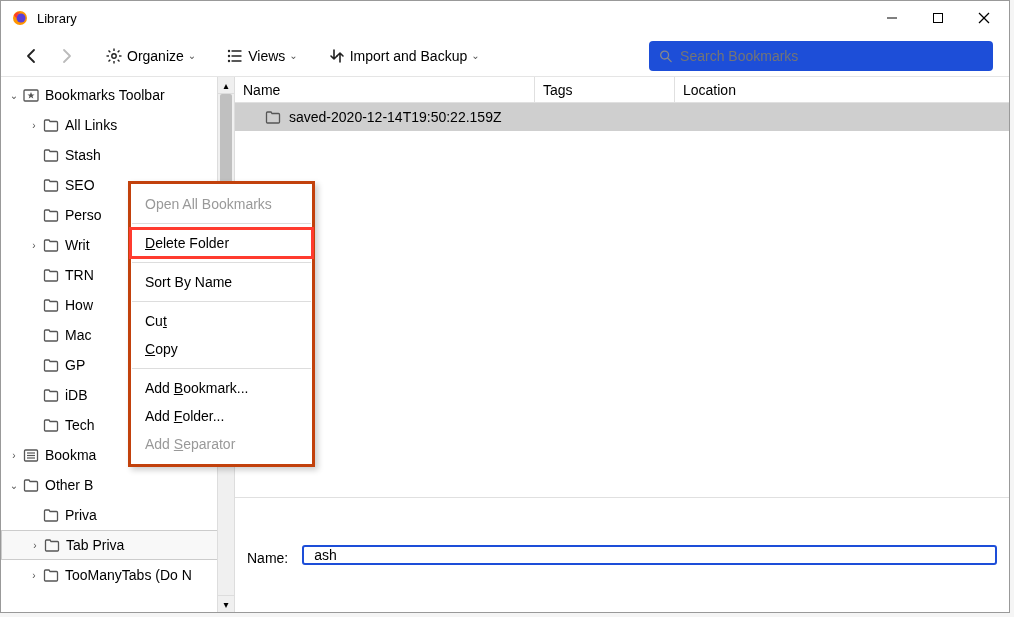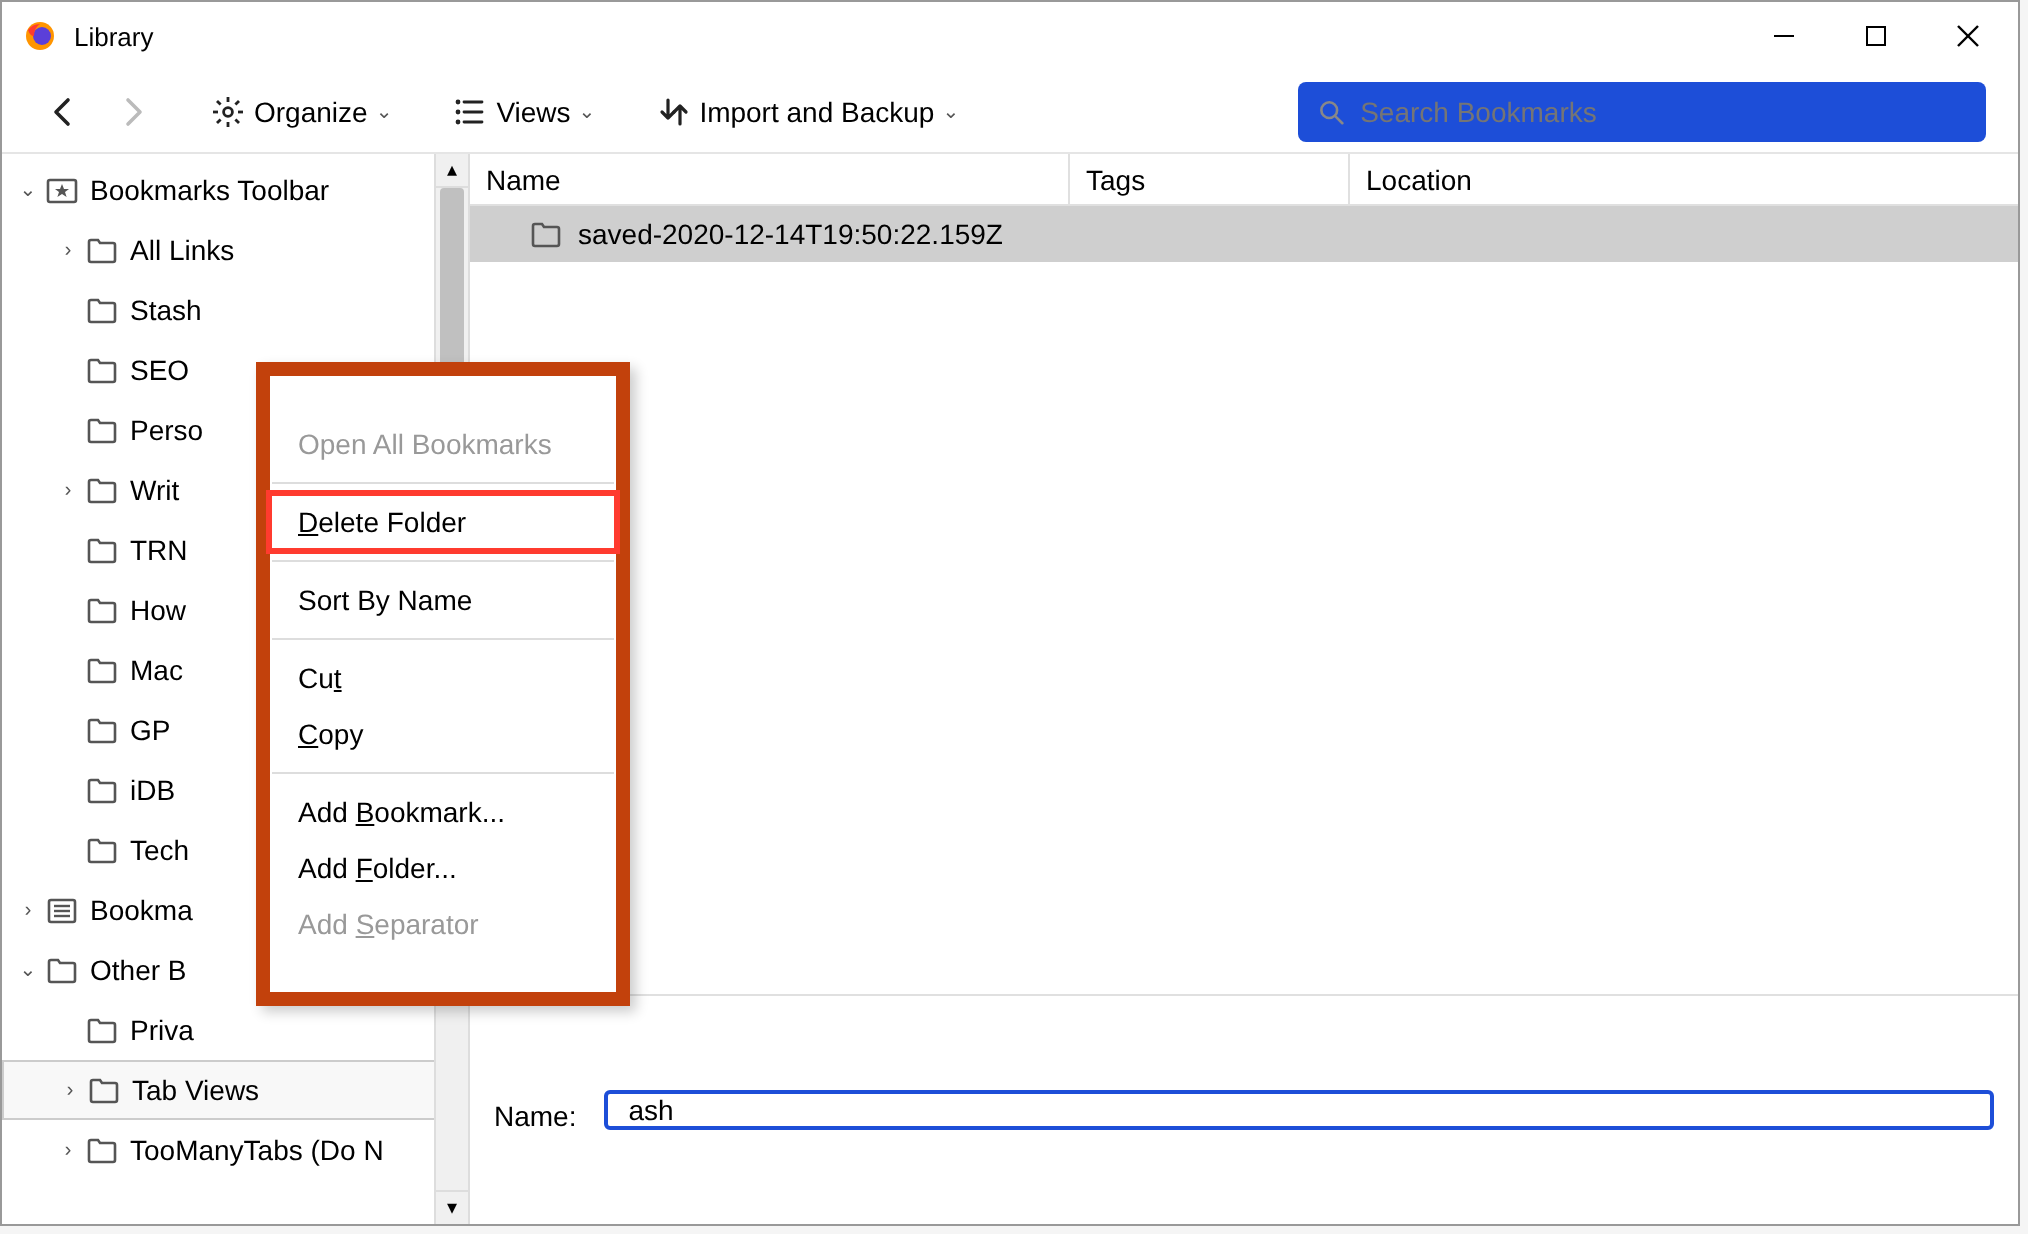--- a/index.html
+++ b/index.html
@@ -47,21 +47,21 @@
 .rows { flex: 1; background:#fff; overflow:auto;}
 .row { display: flex; align-items: center; height: 28px; font-size: 14px; }
 .row.sel { background: #cfcfcf; text-align: center; }
 .row-icon { margin-left: 30px; margin-right: 8px; display:flex;}
 
 .details { height: 115px; border-top: 1px solid #e0e0e0; padding: 16px 12px; display:flex; align-items:center; gap:14px;}
 .details-label { font-size:14px; padding-top:6px; text-align:right;}
 .details-input { flex:1; height:20px; border:2px solid #1d4ed8; border-radius:3px; padding:0 10px; font-size:14px;}
 
 
-.context-menu { position: absolute; left: 127px; top: 180px; width: 187px; background: #fff; border: 7px solid #c2410c; box-shadow: 3px 3px 6px rgba(0,0,0,0.2); padding: 20px 0; z-index: 100; }
+.context-menu { position: absolute; left: 127px; top: 180px; width: 187px; background: #fff; border: 3px solid #c2410c; box-shadow: 3px 3px 6px rgba(0,0,0,0.2); padding: 6px 0; z-index: 100; }
 .menu-item { height: 28px; display: flex; align-items: center; padding: 0 14px; font-size: 14px; position:relative;}
 .menu-item.disabled { color: #999; }
 .menu-item.highlight { outline: 3px solid #ff3b2f; outline-offset: -1px; z-index:2;}
 .menu-sep { height: 1px; background: #ddd; margin: 5px 1px; }
 .underline { text-decoration: underline; text-decoration-thickness: 1px; }
 
 svg { display:block; }
 </style>
 </head>
 <body>
@@ -303,21 +303,21 @@
             </span>
             <span>Priva</span>
           </div>
           <div class="tree-item indent1 selected">
             <span class="twisty ">›</span>
             <span class="tree-icon">
               <svg width="16" height="16" viewBox="0 0 16 16">
                 <path d="M1.5 4 L1.5 13 Q1.5 14 2.5 14 L13.5 14 Q14.5 14 14.5 13 L14.5 5.5 Q14.5 4.5 13.5 4.5 L7 4.5 L6 3 L2.5 3 Q1.5 3 1.5 4 Z" fill="none" stroke="#555" stroke-width="1.3"></path>
               </svg>
             </span>
-            <span>Tab Views</span>
+            <span>Tab Priva</span>
           </div>
           <div class="tree-item indent1">
             <span class="twisty ">›</span>
             <span class="tree-icon">
               <svg width="16" height="16" viewBox="0 0 16 16">
                 <path d="M1.5 4 L1.5 13 Q1.5 14 2.5 14 L13.5 14 Q14.5 14 14.5 13 L14.5 5.5 Q14.5 4.5 13.5 4.5 L7 4.5 L6 3 L2.5 3 Q1.5 3 1.5 4 Z" fill="none" stroke="#555" stroke-width="1.3"></path>
               </svg>
             </span>
             <span>TooManyTabs (Do N</span>
           </div>

